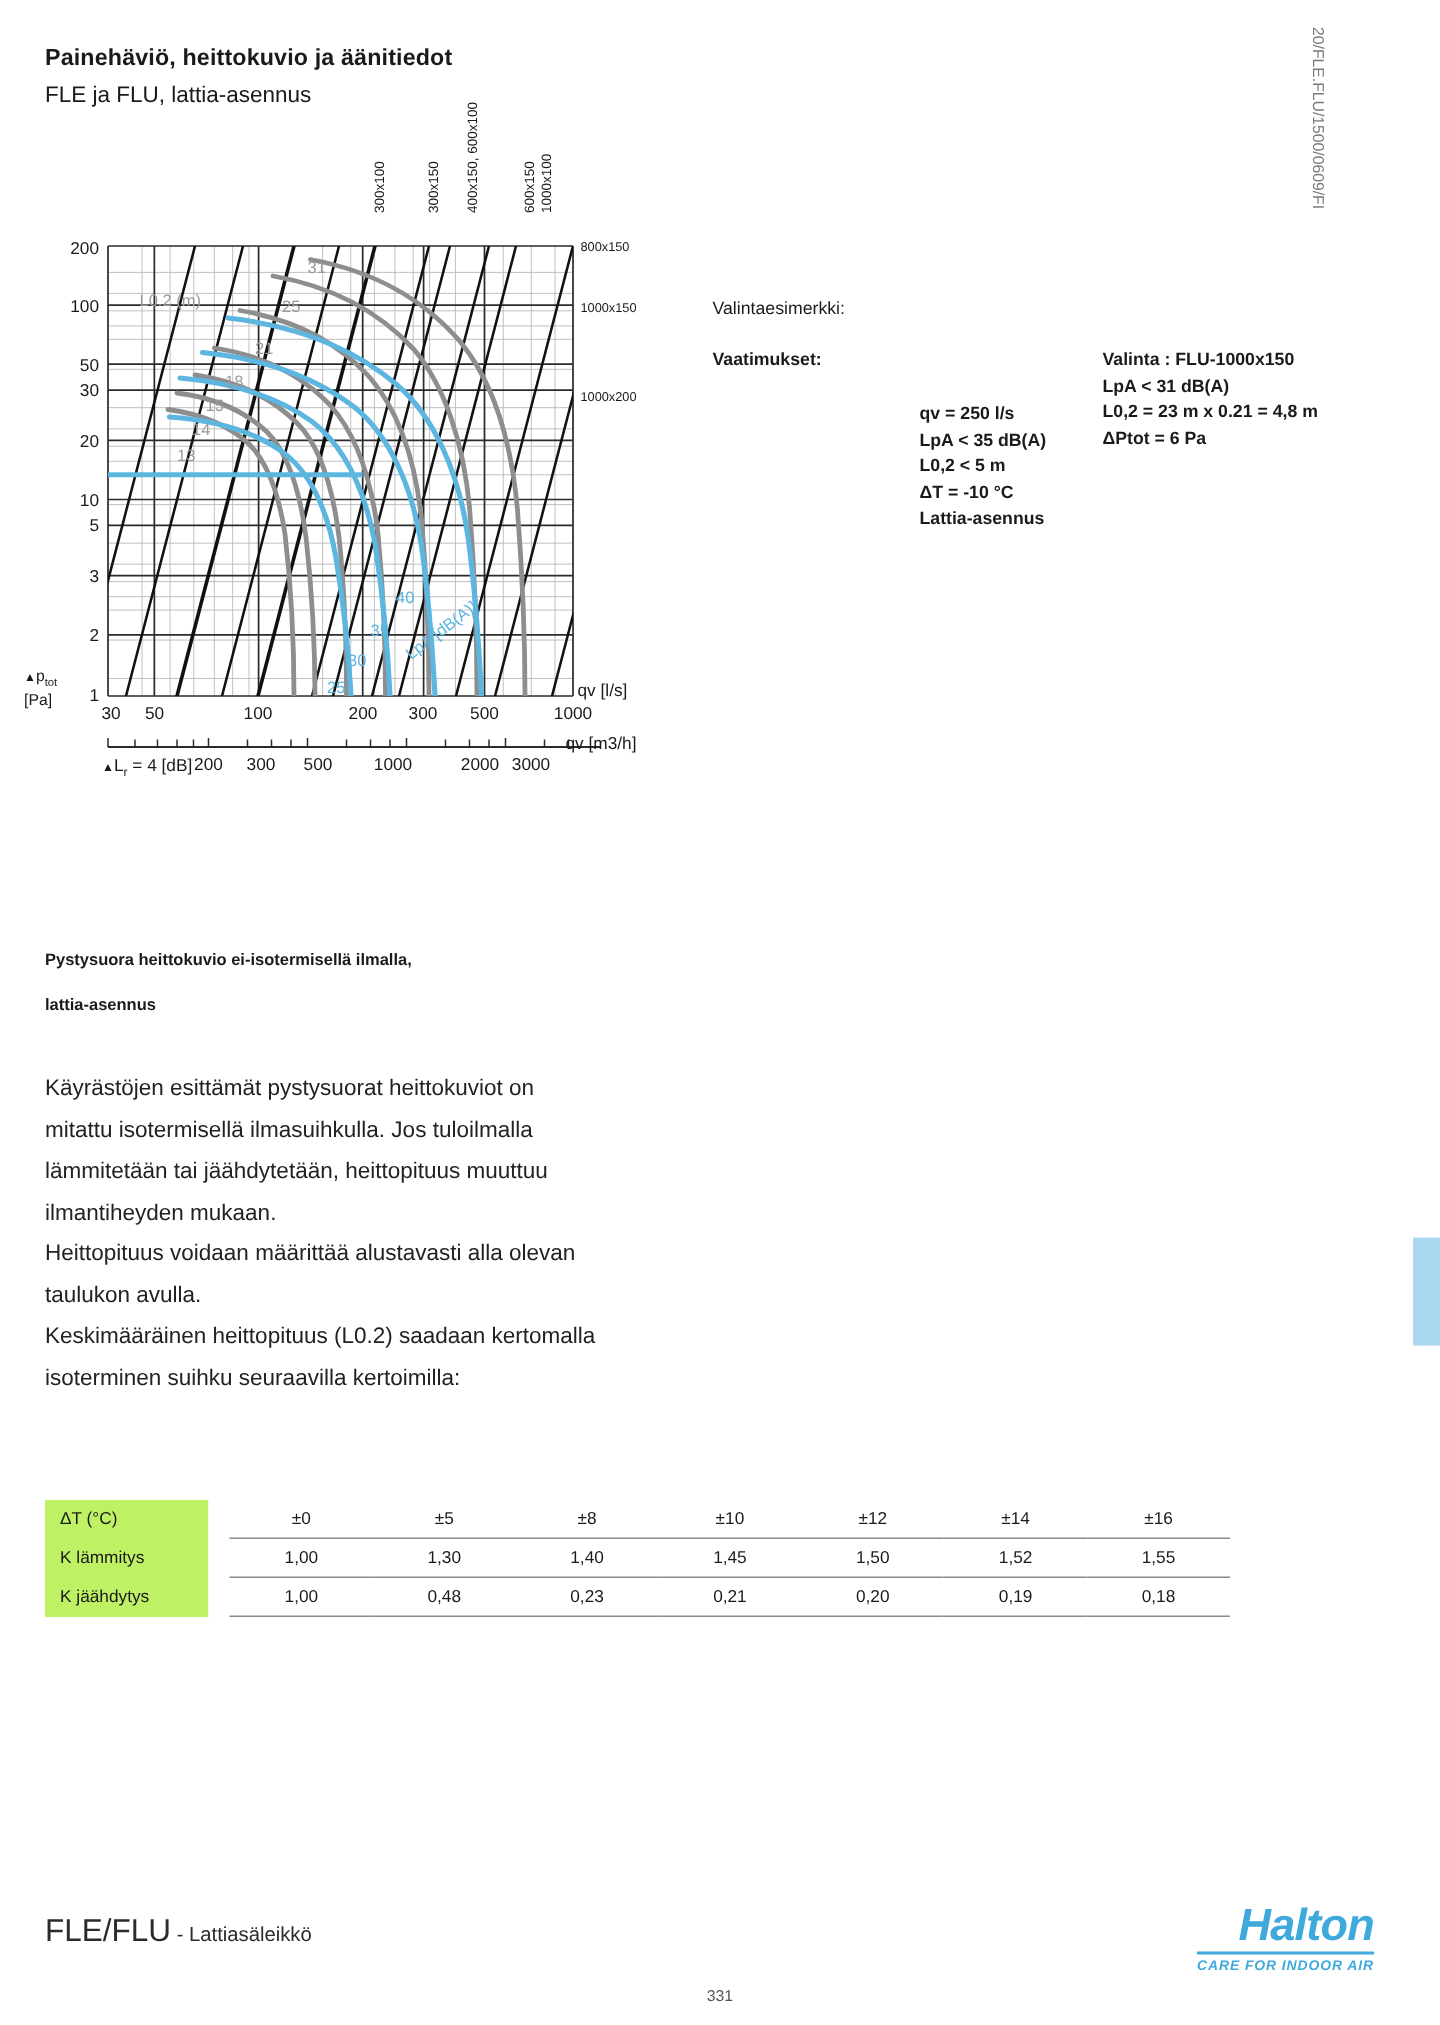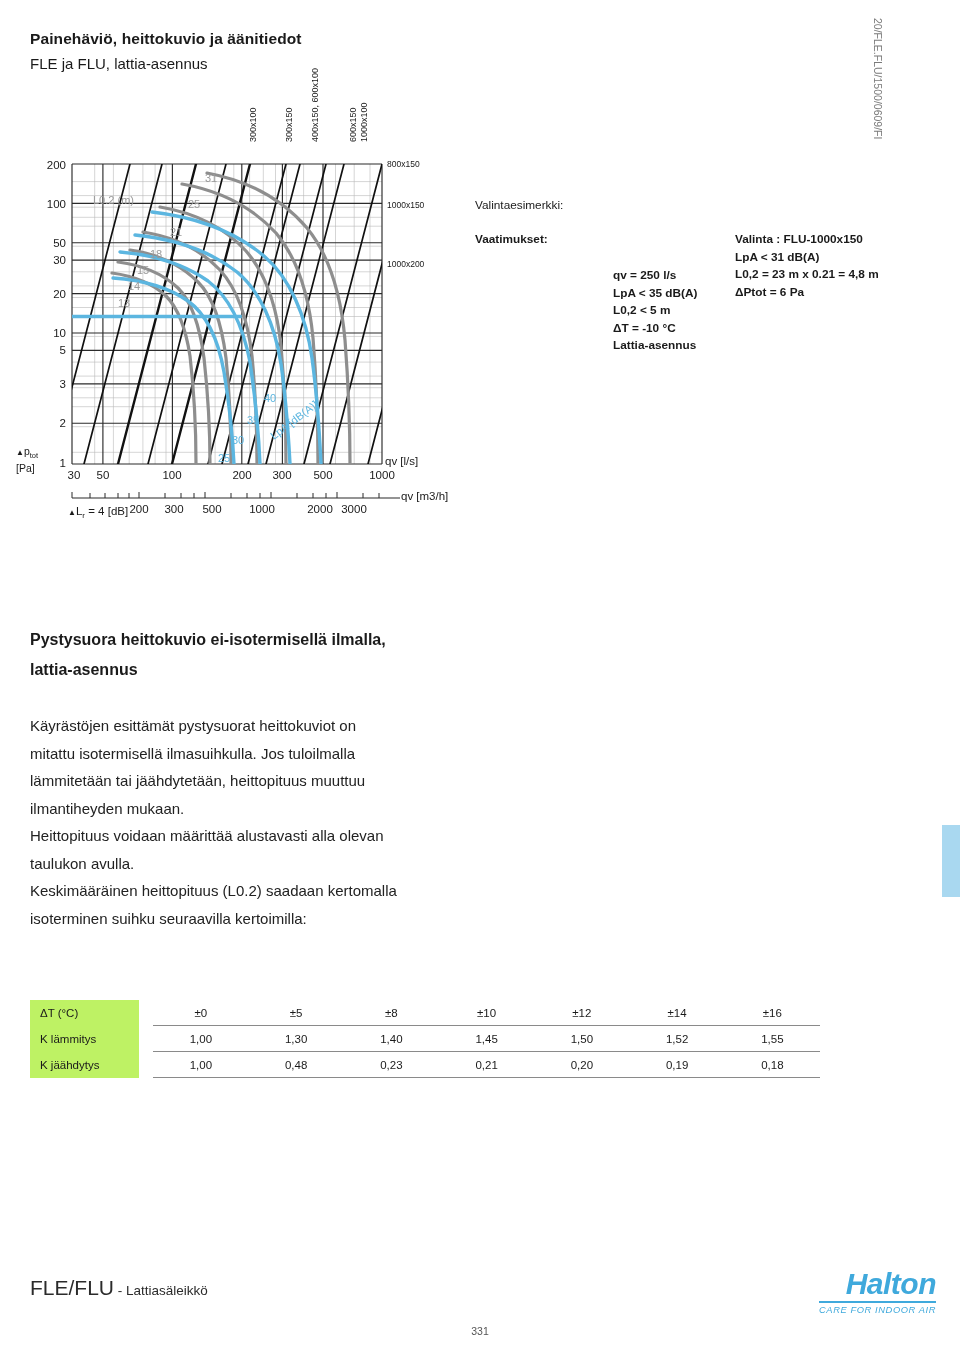--- a/index.html
+++ b/index.html
@@ -31,35 +31,35 @@
   svg.plot{display:block;}
 
   .axis-num{font-size:11.5px;fill:#1a1a1a;font-family:"Liberation Sans",sans-serif;}
   .size-lab{font-size:8.5px;fill:#1a1a1a;font-family:"Liberation Sans",sans-serif;}
   .grey-lab{font-size:11px;fill:#9a9a9a;font-family:"Liberation Sans",sans-serif;}
   .blue-lab{font-size:11px;fill:#5cb6e0;font-family:"Liberation Sans",sans-serif;}
 
   #y-axis-title{left:16px;top:295px;font-size:10.5px;line-height:13px;}
   #y-axis-title sub{font-size:7.5px;}
   #x1-title{left:385px;top:455px;font-size:11.5px;}
-  #x2-title{left:401px;top:490px;font-size:11.5px;}
+  #x2-title{left:377px;top:490px;font-size:11.5px;}
   #lr-note{left:68px;top:505px;font-size:11.5px;}
   #lr-note sub{font-size:8px;}
 
   
   #example-block{left:475px;top:198px;width:470px;}
   #example-heading{font-size:11.8px;margin-bottom:19px;}
   .ex-row{display:flex;font-size:11.8px;line-height:17.5px;}
   .ex-label{width:138px;flex:0 0 138px;font-weight:bold;}
   .ex-col{width:122px;flex:0 0 122px;font-weight:bold;margin-top:36px;}
   .ex-col-wide{flex:0 0 auto;font-weight:bold;}
   .ex-stack div{font-weight:bold;}
 
   
-  #section-heading{left:30px;top:625px;width:420px;font-size:16px;font-weight:bold;line-height:30px;}
+  #section-heading{left:30px;top:625px;width:420px;font-size:11px;font-weight:bold;line-height:30px;}
   #body-copy{left:30px;top:712px;width:430px;font-size:15px;line-height:27.5px;color:#222;}
 
   
   #coef-table{left:30px;top:1000px;width:790px;border-collapse:collapse;}
   #coef-table td{font-size:11.5px;padding:0;height:25px;vertical-align:middle;}
   #coef-table td.rowhead{
     background:#bef264;width:100px;padding-left:10px;color:#1a1a1a;
   }
   #coef-table td.spacer{width:14px;background:#ffffff;}
   #coef-table td.val{
@@ -68,27 +68,27 @@
   #coef-table tr.headrow td.val{border-bottom:1.4px solid #8a8a8a;}
 
   
   #edge-tab{right:0;top:825px;width:18px;height:72px;background:#a9d8f0;}
 
   
   #footer-title{left:30px;top:1276px;font-size:21px;color:#2b2b2b;font-weight:normal;}
   #footer-title span.sub{font-size:13.5px;}
   #page-no{left:0;top:1325px;width:960px;text-align:center;font-size:10.5px;color:#555;}
 
-  #halton-logo{right:24px;top:1268px;text-align:right;}
+  #halton-logo{right:44px;top:1268px;text-align:right;}
   #halton-word{
     font-size:30px;font-weight:bold;font-style:italic;color:#3fa9dc;
     letter-spacing:-.5px;line-height:32px;
   }
   #halton-tag{
-    font-size:9.3px;font-weight:normal;font-style:italic;color:#3fa9dc;
+    font-size:9.3px;font-weight:bold;font-style:italic;color:#3fa9dc;
     letter-spacing:.6px;border-top:2px solid #3fa9dc;padding-top:2px;margin-top:1px;
   }
 </style>
 </head>
 <body>
 
 <div class="abs" id="doc-title">Painehäviö, heittokuvio ja äänitiedot</div>
 <div class="abs" id="doc-subtitle">FLE ja FLU, lattia-asennus</div>
 <div class="abs" id="doc-code">20/FLE.FLU/1500/0609/FI</div>
 

